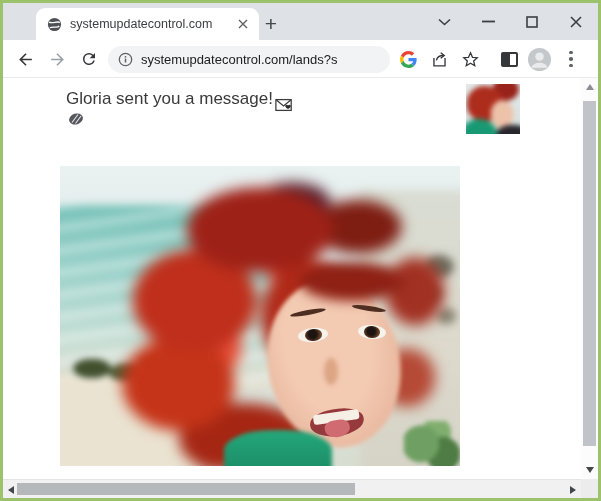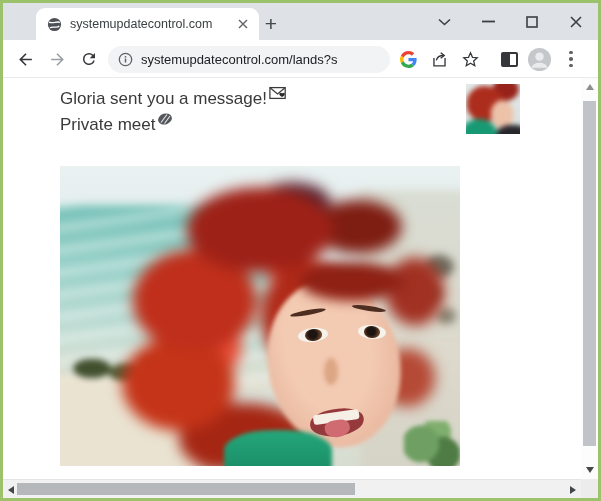--- a/index.html
+++ b/index.html
@@ -36,21 +36,21 @@
   .kebab i { width:3.5px; height:3.5px; border-radius:50%; background:#5f6368; display:block; }
   .sidepanel-ic { width:17px; height:15px; border:2px solid #35363a; border-radius:2px;
                   position:relative; }
   .sidepanel-ic::before { content:""; position:absolute; left:0; top:0; bottom:0; width:7px;
                           background:#35363a; }
   
   .content { position:absolute; left:0; top:76px; right:17px; bottom:19px; background:#fff;
              overflow:hidden; }
   .headings { position:absolute; left:57px; top:7px; font-size:17px; color:#3a3a3a;
               line-height:26px; }
-  .headings .row { display:flex; align-items:flex-start; white-space:nowrap; }
+  .headings .row { display:flex; align-items:flex-end; white-space:nowrap;margin-left:6px; }
   .emoji { display:inline-flex; margin:0 2px; }
   .mini-avatar { position:absolute; left:463px; top:5px; width:54px; height:50px;
                  overflow:hidden; }
   .mini-avatar .art { position:absolute; inset:-8px; filter:blur(2.5px);
     background:
       radial-gradient(ellipse 42% 38% at 30% 88%, #179a74 0 60%, transparent 61%),
       radial-gradient(ellipse 45% 35% at 78% 95%, #26262c 0 60%, transparent 61%),
       radial-gradient(ellipse 26% 34% at 63% 58%, #ecc2a9 0 62%, transparent 63%),
       radial-gradient(ellipse 40% 42% at 38% 42%, #ad2d1d 0 64%, transparent 65%),
       radial-gradient(ellipse 30% 28% at 68% 20%, #98231a 0 62%, transparent 63%),
@@ -253,21 +253,20 @@
         <span>Gloria sent you a message!</span>
         <span class="emoji">
           <svg width="18" height="14" viewBox="0 0 20 15">
             <rect x="1" y="1.5" width="17" height="12" fill="#fff" stroke="#3b3b3b" stroke-width="1.4"></rect>
             <path d="M1.5 2 L9.5 8.5 L17.5 2" fill="none" stroke="#3b3b3b" stroke-width="1.4"></path>
             <path d="M14.5 8 c1-1.6 3.6-.6 3 1.2 -.4 1.2-1.9 2.2-3 2.8 -1.1-.6-2.6-1.6-3-2.8 -.6-1.8 2-2.8 3-1.2z" fill="#2b2b2b"></path>
           </svg>
         </span>
       </div>
       <div class="row">
-        <span>Private meet</span>
         <span class="emoji">
           <svg width="16" height="14" viewBox="0 0 16 14">
             <ellipse cx="8" cy="7" rx="7" ry="5.4" fill="#55585e" transform="rotate(-18 8 7)"></ellipse>
             <path d="M4 10.5 L10 2.5 M7.5 11.5 L13 4" stroke="#e8e8e8" stroke-width="1.1"></path>
           </svg>
         </span>
       </div>
     </div>
 
     <div class="mini-avatar">

